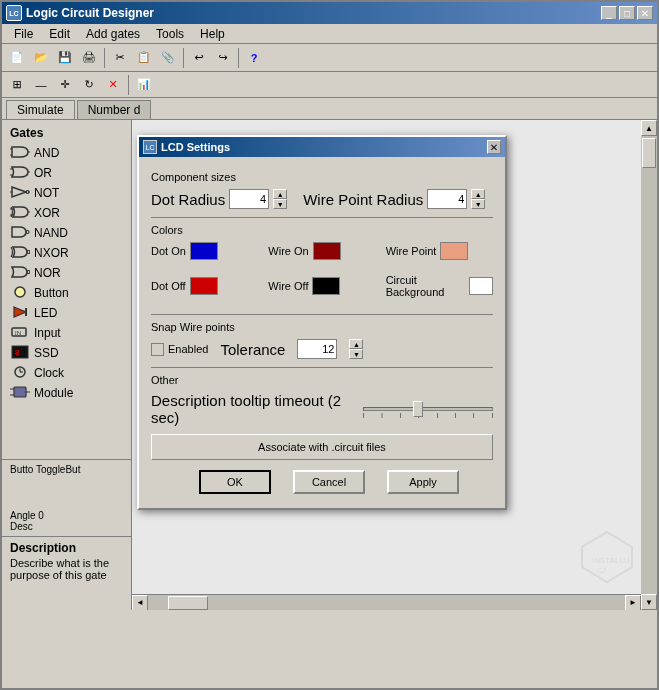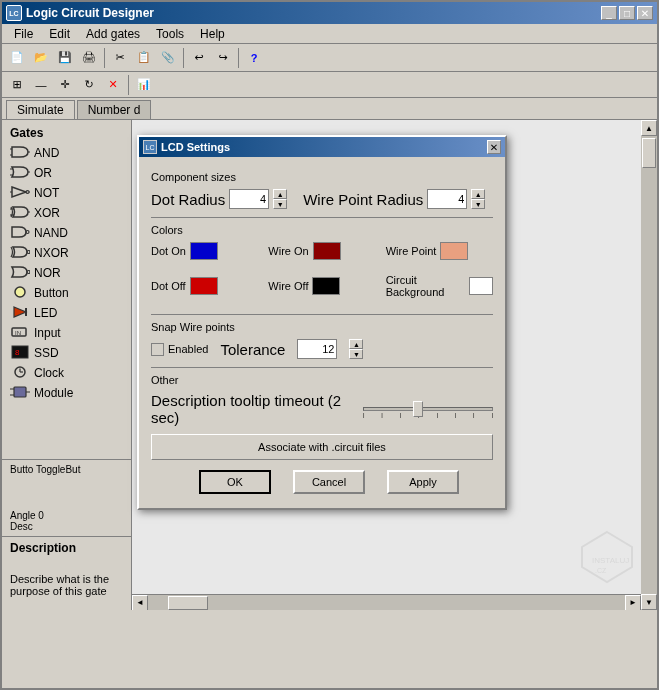--- a/index.html
+++ b/index.html
@@ -637,21 +637,21 @@
       </div>
 
       <div>
         <div class="props-panel">
           <div style="font-size:10px;">Butto ToggleBut</div>
           <div style="font-size:10px;margin-top:35px;">Angle 0</div>
           <div style="font-size:10px;">Desc</div>
         </div>
         <div class="desc-panel">
           <div class="desc-title">Description</div>
-          <div style="font-size:11px;margin-top:18px;">Describe what is the purpose of this gate</div>
+          <div style="font-size:11px;margin-top:2px;">Describe what is the purpose of this gate</div>
         </div>
       </div>
     </div>
 
     <div class="canvas-area" style="position:relative;background:#e8e8e8;">
 
       <div class="scrollbar-v" style="position:absolute;right:0;top:0;bottom:16px;width:16px;">
         <div class="scroll-btn">▲</div>
         <div class="scroll-track">
           <div class="scroll-thumb"></div>

